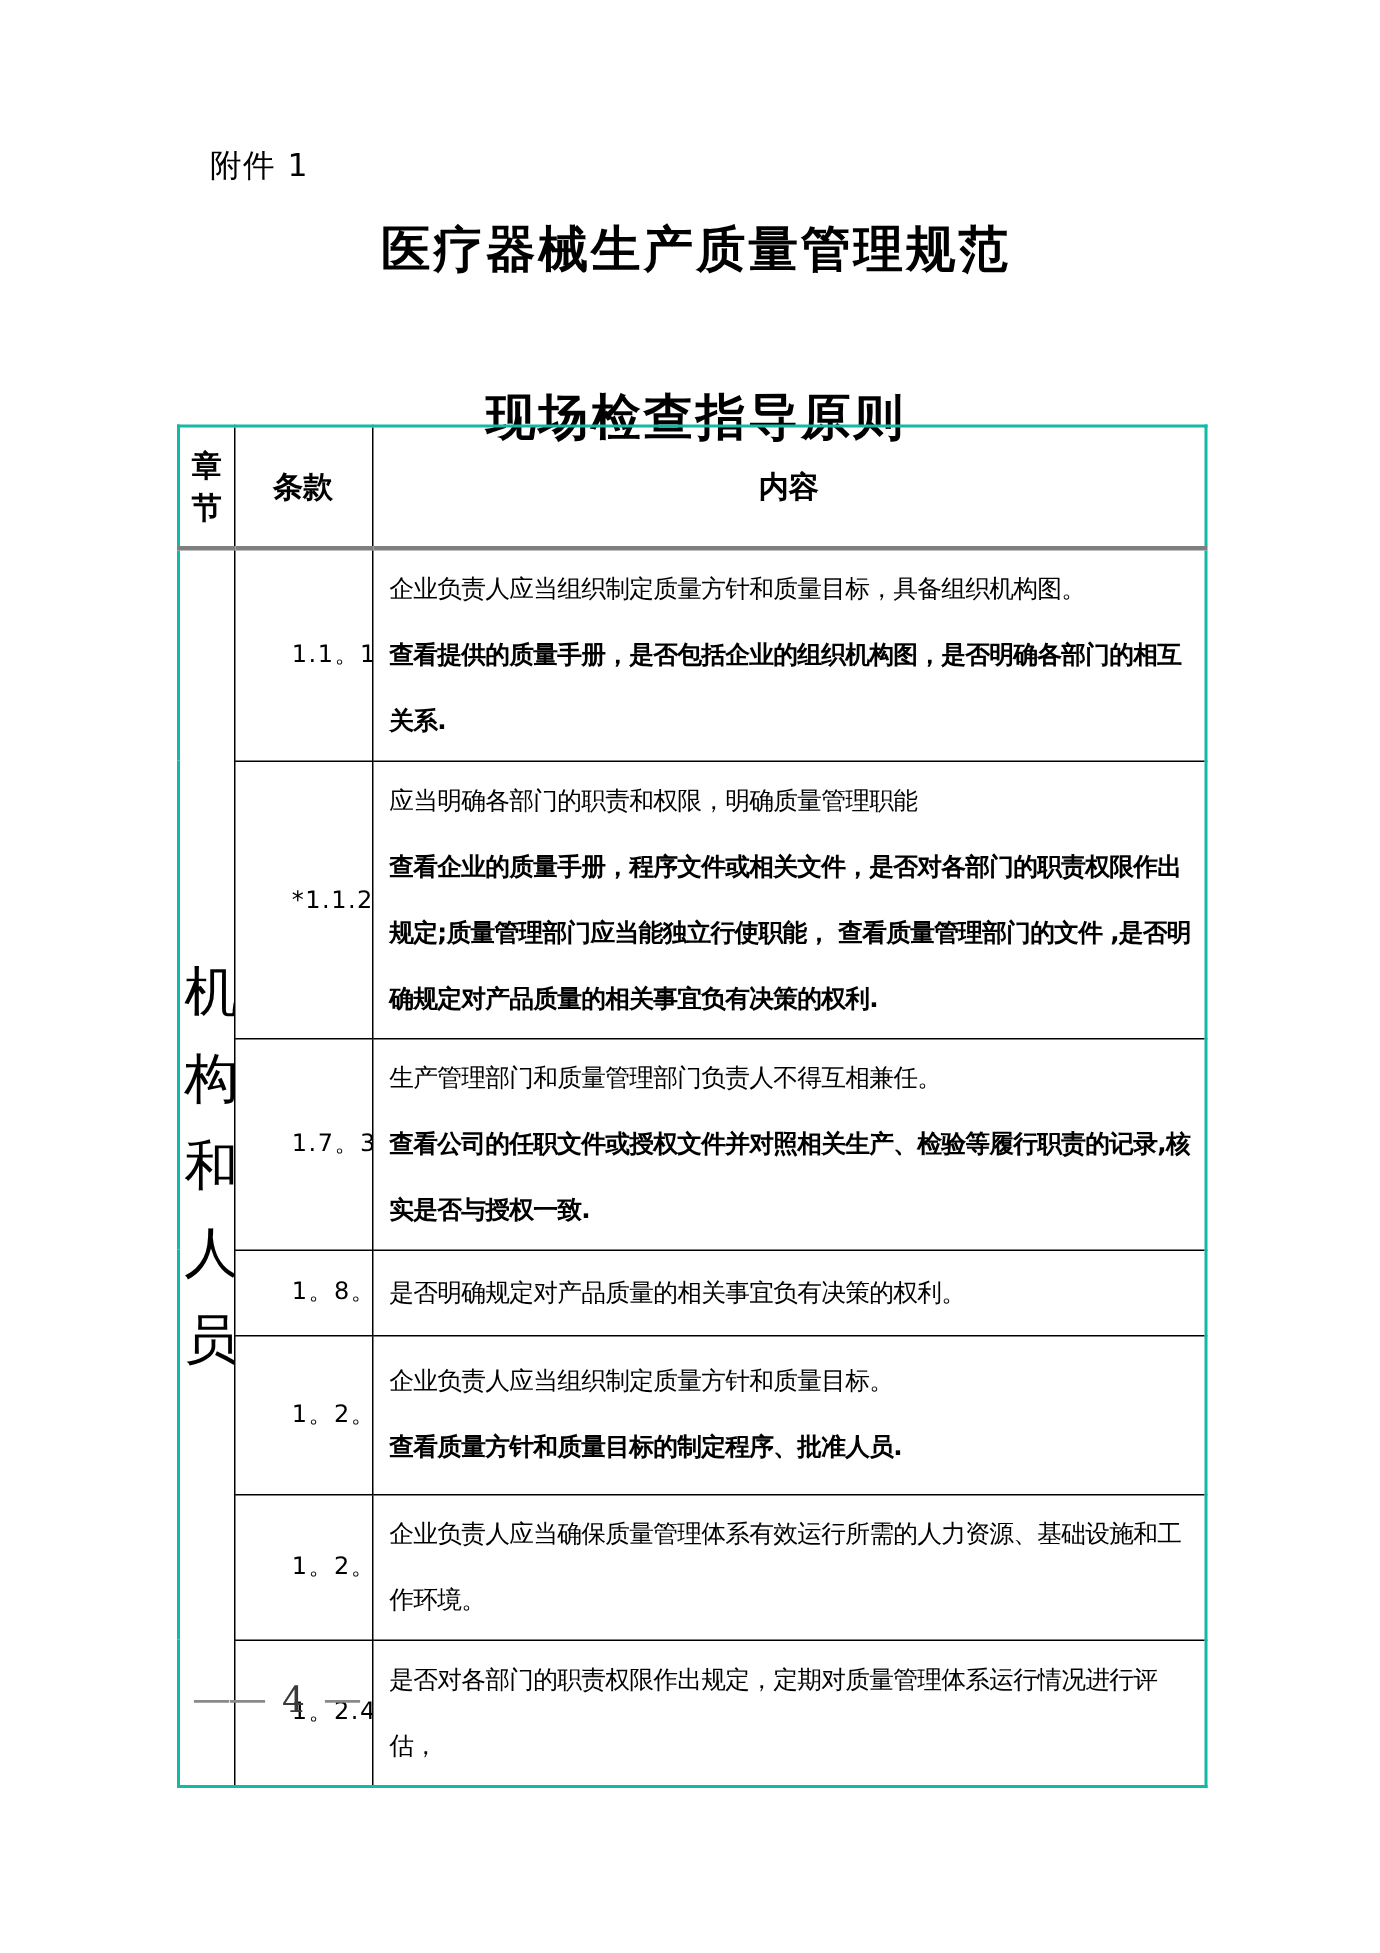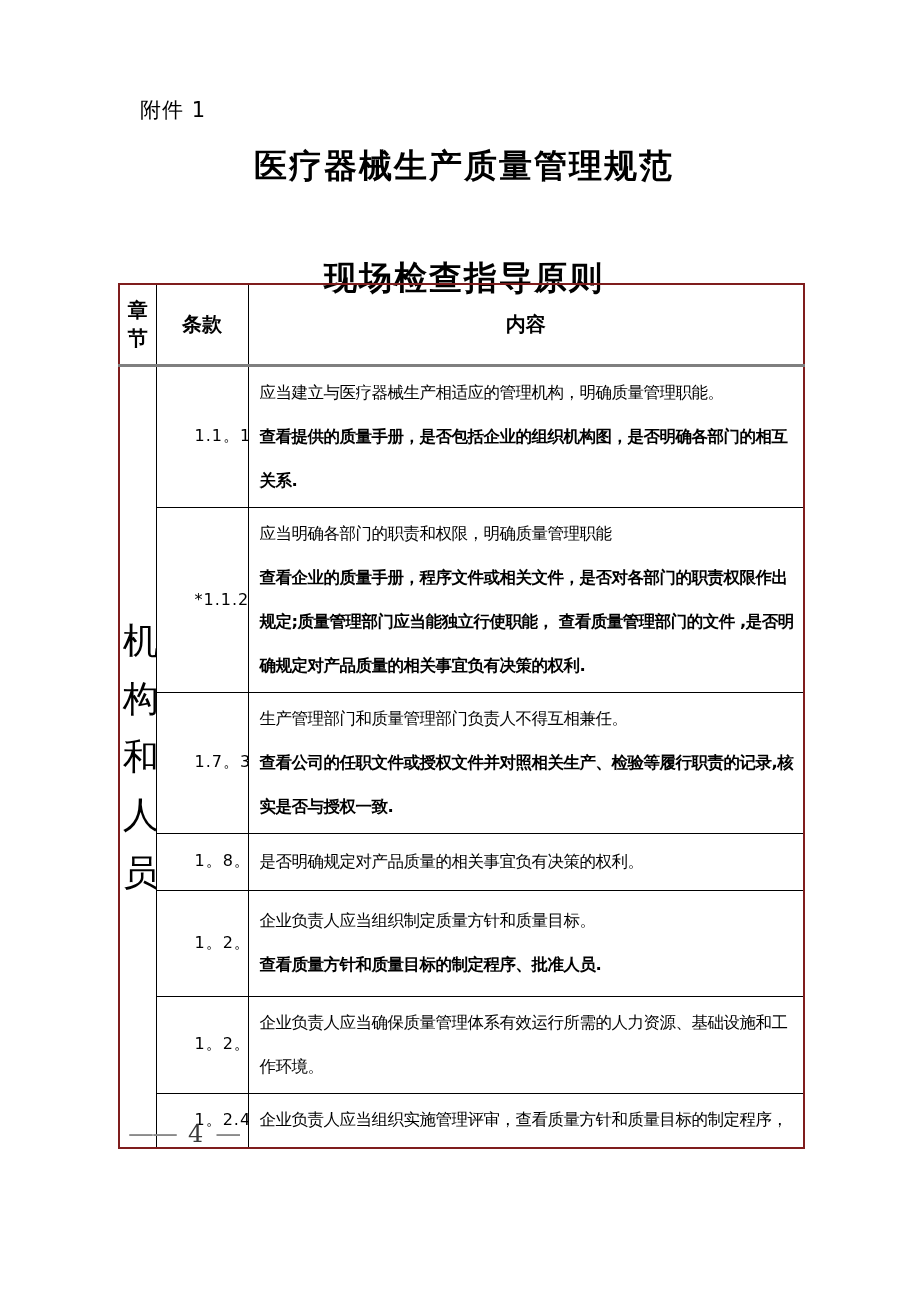--- a/index.html
+++ b/index.html
@@ -15,21 +15,21 @@
   .doc-title{
     position:absolute;left:4px;width:920px;text-align:center;
     font-size:33px;font-weight:bold;letter-spacing:2px;margin:0;
   }
   .doc-title.line1{top:144px;}
   .doc-title.line2{top:212px;margin-top:44px;}
 
   table.main{
     position:absolute;top:283px;left:118px;width:685px;
     border-collapse:collapse;table-layout:fixed;
-    border:2px solid #7f1d1d;
+    border:2px solid #14b8a6;
   }
   table.main th, table.main td{
     border:1px solid #000;
     overflow:hidden;
   }
   col.c-chapter{width:37px;}
   col.c-clause{width:92px;}
   col.c-content{width:556px;}
 
   thead tr{height:81px;}
@@ -96,21 +96,21 @@
       <th>内容</th>
     </tr>
   </thead>
   <tbody>
     <tr class="r1">
       <td class="chapter-cell" rowspan="7">
         <div class="vtext">机构和人员</div>
       </td>
       <td class="clause">1.1。1</td>
       <td class="content">
-        <p class="req">应当建立与医疗器械生产相适应的管理机构，明确质量管理职能。</p>
+        <p class="req">企业负责人应当组织制定质量方针和质量目标，具备组织机构图。</p>
         <p class="check">查看提供的质量手册，是否包括企业的组织机构图，是否明确各部门的相互关系.</p>
       </td>
     </tr>
     <tr class="r2">
       <td class="clause">*1.1.2</td>
       <td class="content">
         <p class="req">应当明确各部门的职责和权限，明确质量管理职能</p>
         <p class="check">查看企业的质量手册，程序文件或相关文件，是否对各部门的职责权限作出规定;质量管理部门应当能独立行使职能， 查看质量管理部门的文件 ,是否明确规定对产品质量的相关事宜负有决策的权利.</p>
       </td>
     </tr>
@@ -136,21 +136,21 @@
     </tr>
     <tr class="r6">
       <td class="clause">1。2。3</td>
       <td class="content">
         <p class="req">企业负责人应当确保质量管理体系有效运行所需的人力资源、基础设施和工作环境。</p>
       </td>
     </tr>
     <tr class="r7">
       <td class="clause">1。2.4</td>
       <td class="content">
-        <p class="req">企业负责人应当组织实施管理评审，查看质量方针和质量目标的制定程序，</p>
+        <p class="req">是否对各部门的职责权限作出规定，定期对质量管理体系运行情况进行评估，</p>
       </td>
     </tr>
   </tbody>
 </table>
 
 <div class="page-footer">
   <span class="dash">——</span><span class="num">4</span><span class="dash">—</span>
 </div>
 
 </body></html>

